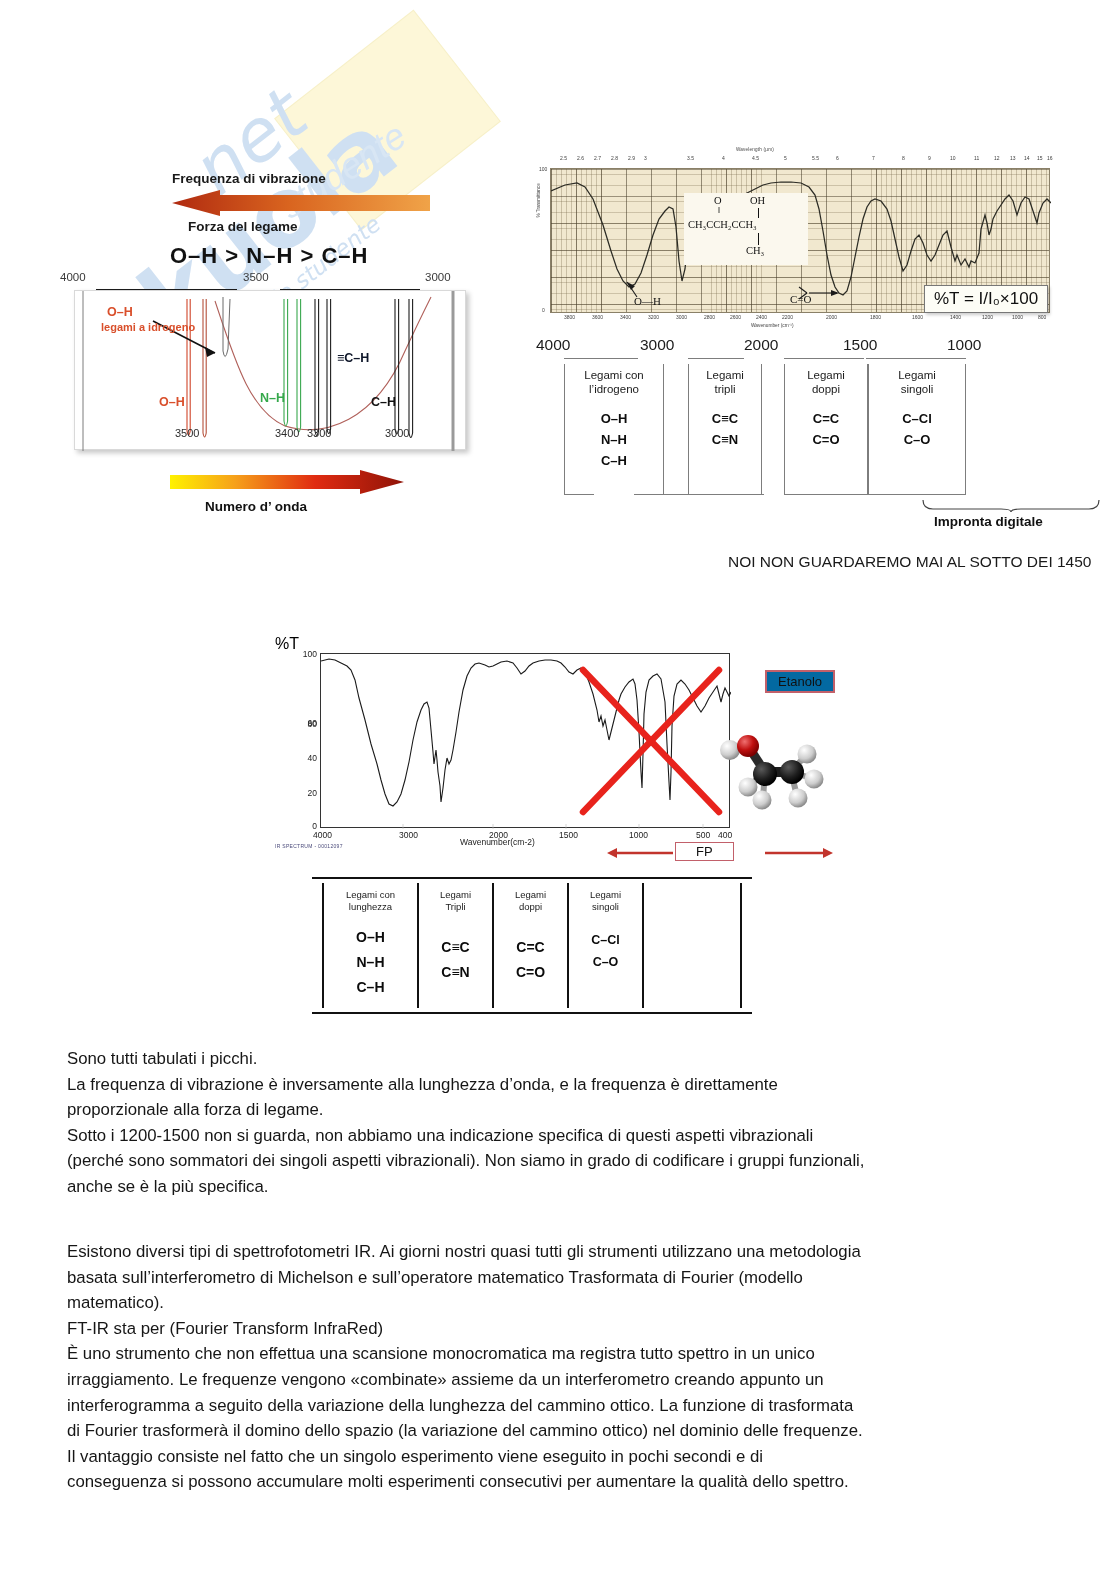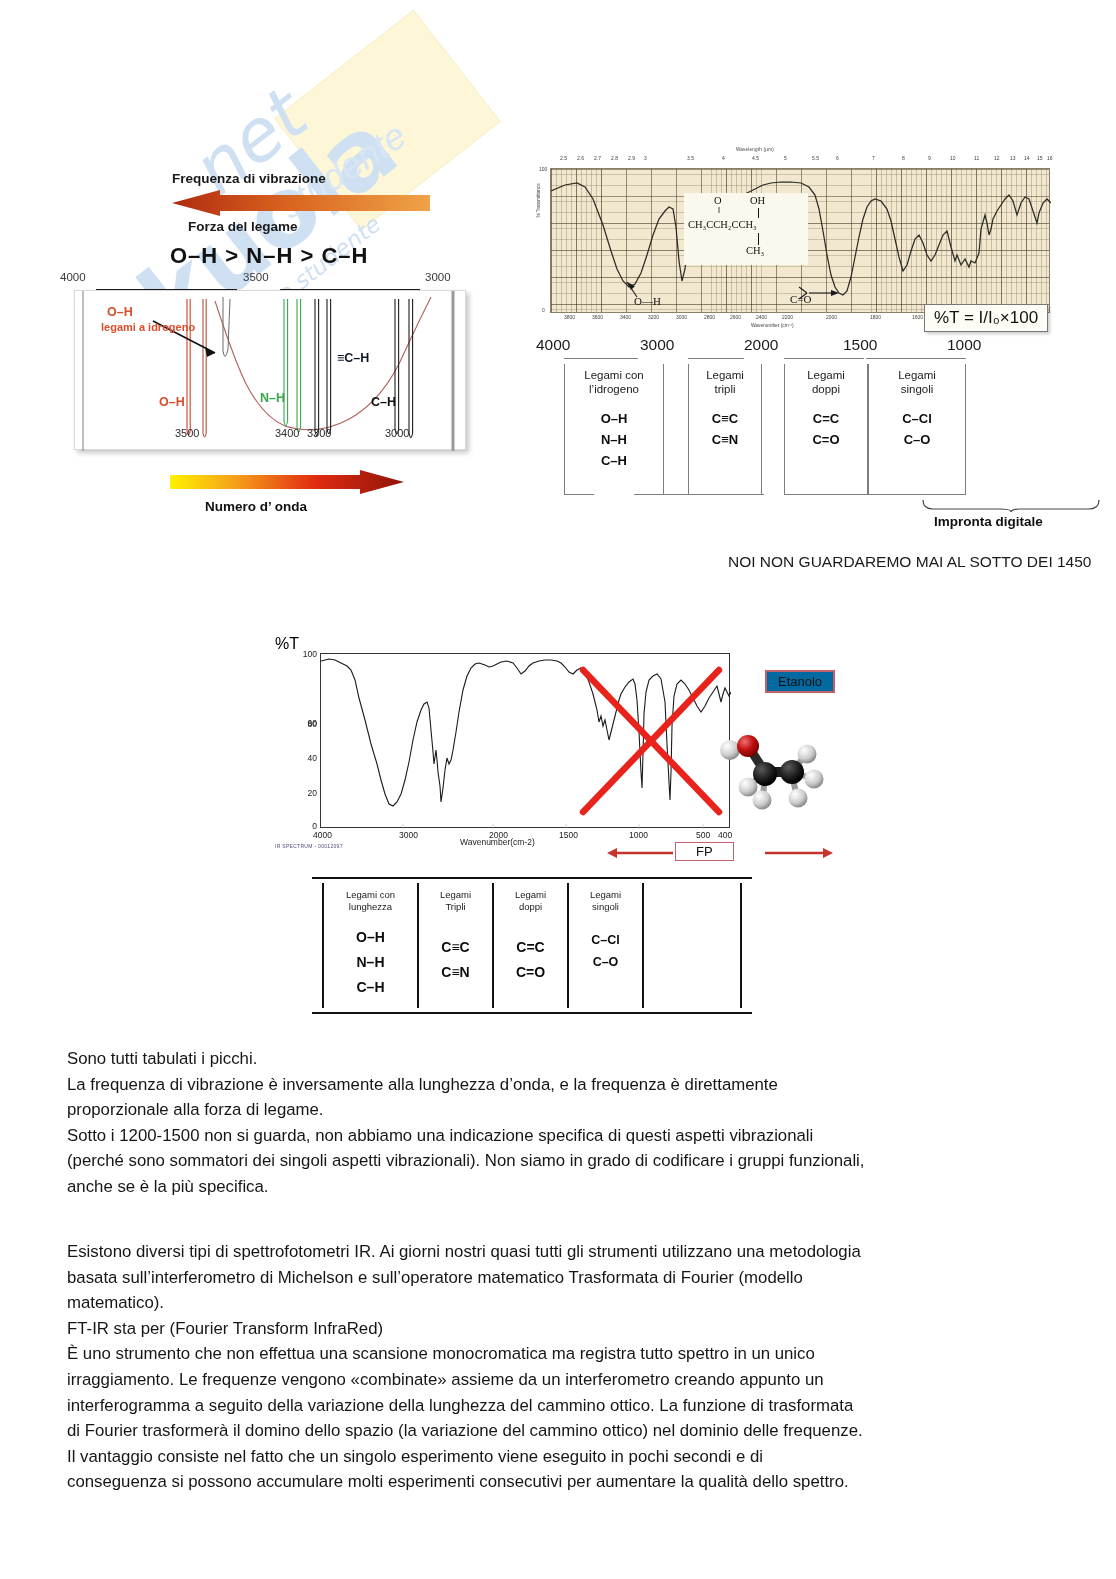--- a/index.html
+++ b/index.html
@@ -144,21 +144,21 @@
   }
   .struct-btmline{ position:absolute; left:74px; top:40px; width:1px; height:12px; background:#111;}
   .struct-btm{ position:absolute; left:62px; top:52px; font-size:10.5px;}
 
   .pk-lbl{ position:absolute; font-family:"Liberation Serif", serif; font-size:11px; color:#111; z-index:4; white-space:nowrap;}
   .tbox{
     position:absolute; left:388px; top:140px;
     background:#fdfdf6; border:1.6px solid #777;
     padding:3px 9px; font-size:17px; color:#111; z-index:4;
     box-shadow:2px 2px 3px rgba(0,0,0,.2);
-    font-family:"Liberation Sans", sans-serif; white-space:nowrap;margin-top:19px;
+    font-family:"Liberation Sans", sans-serif; white-space:nowrap;
   }
 
   
   #fig2tab{ position:absolute; left:536px; top:336px; width:524px; height:200px; z-index:10;}
   .t2-scale span{ position:absolute; font-size:15.5px; color:#1b1b1b; top:0; white-space:nowrap;}
   .t2-cell{
     position:absolute; top:28px; height:130px;
     border-left:1px solid #7d7d7d; border-right:1px solid #7d7d7d;
   }
   .t2-cell .hd{

